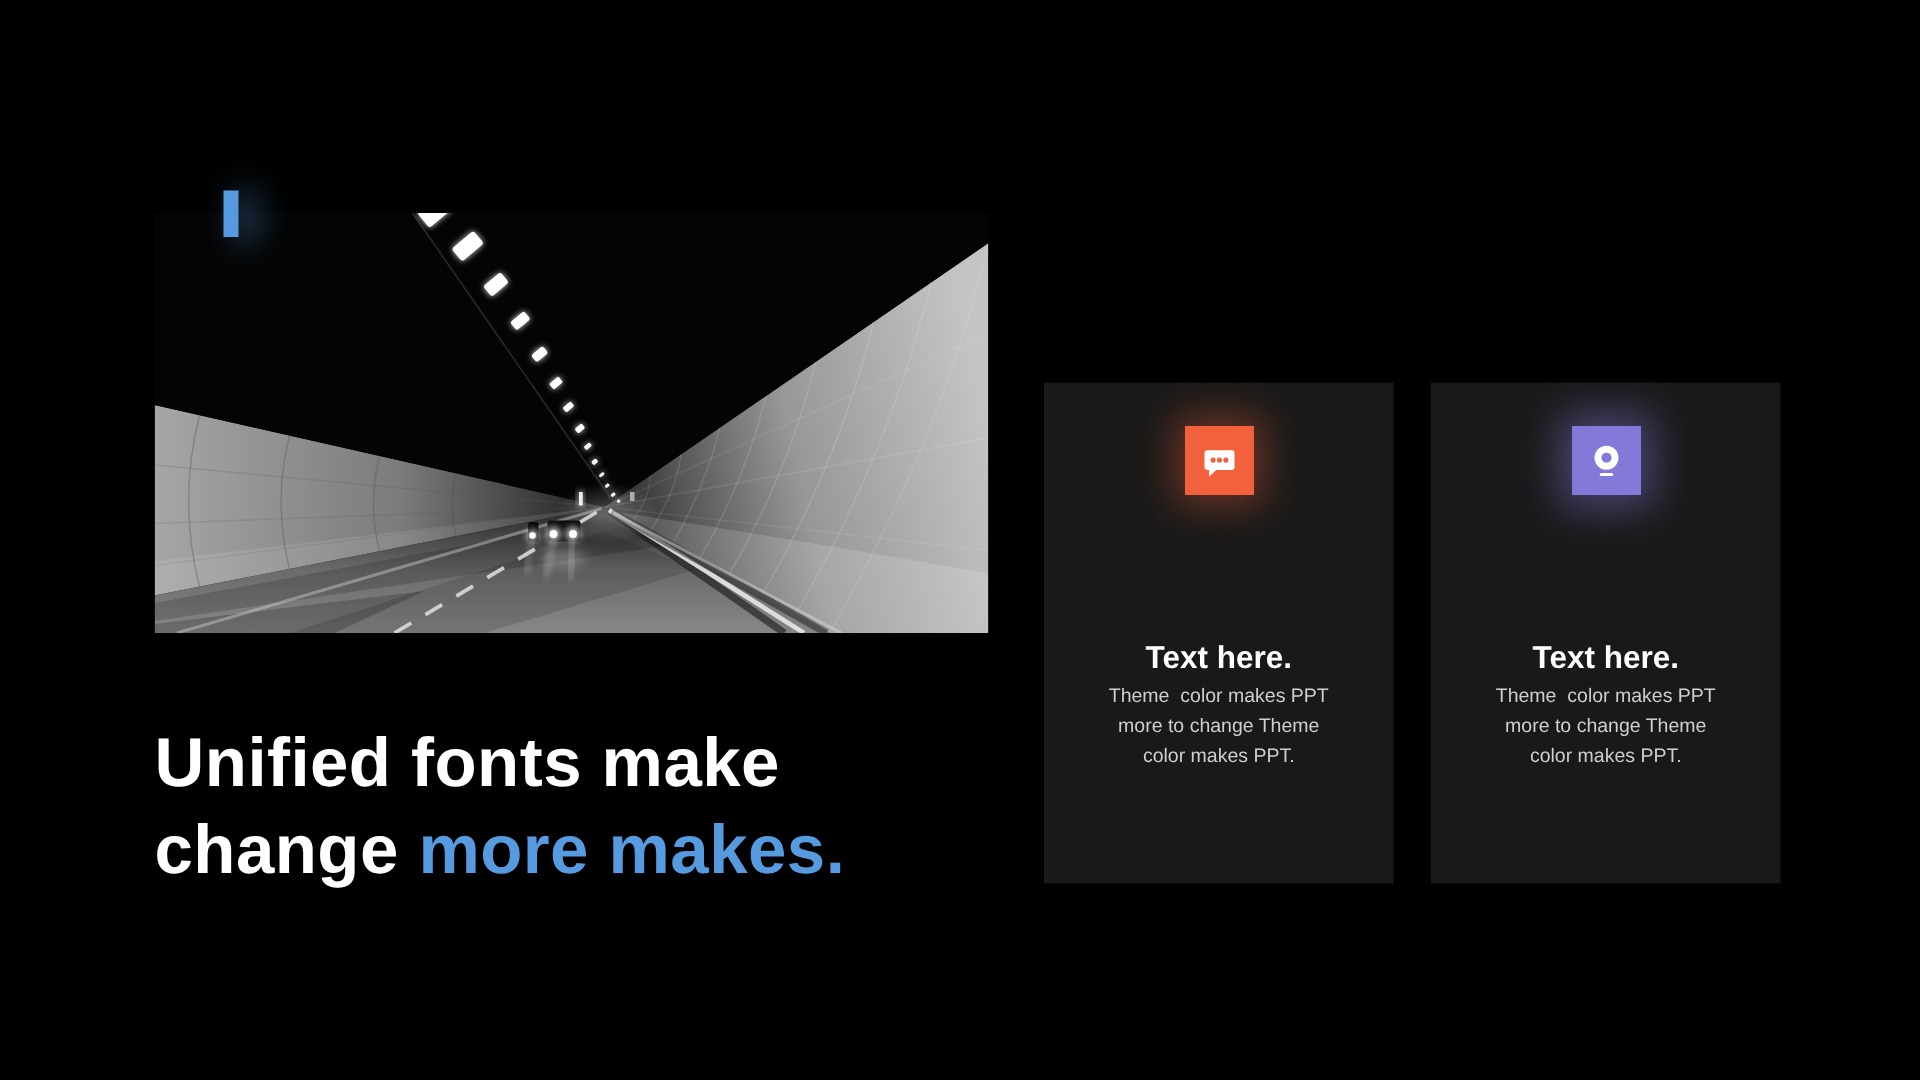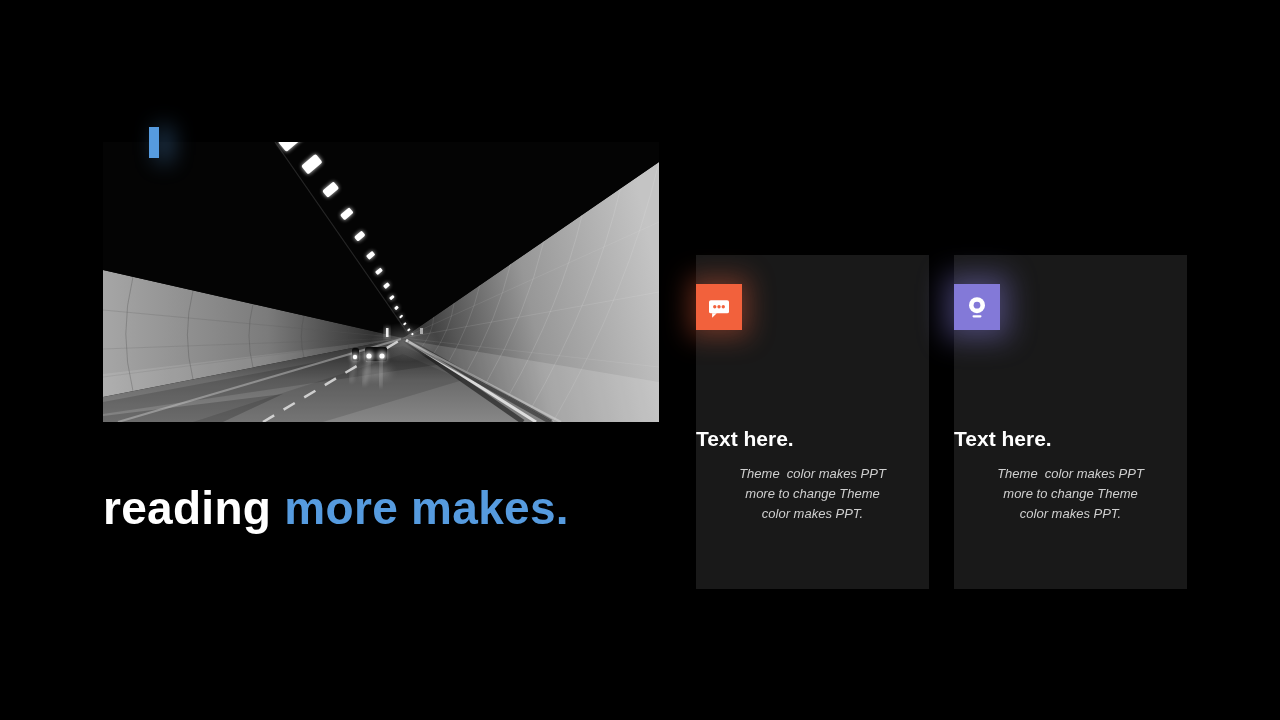--- a/index.html
+++ b/index.html
@@ -21,39 +21,38 @@
   .heading{
     position:absolute;left:103px;top:479px;width:560px;
     font-size:46px;font-weight:700;line-height:58px;letter-spacing:.3px;
     color:var(--heading-white,#fff);
   }
   .heading .accent{color:var(--accent-blue,#569bdf);}
   
   .card{
     position:absolute;top:255px;width:233px;height:334px;
     background:var(--card-bg,#191919);
-    display:flex;flex-direction:column;
+    display:flex;flex-direction:column;align-items:center;
   }
   .card.c1{left:696px;}
   .card.c2{left:954px;}
   .icon-box{
     width:46px;height:46px;margin-top:29px;flex:0 0 auto;
     display:flex;align-items:center;justify-content:center;
   }
   .icon-box.orange{background:var(--icon-orange,#f2613c);box-shadow:0 0 26px 7px rgba(242,97,60,.38);}
   .icon-box.purple{background:var(--icon-purple,#8379d8);box-shadow:0 0 28px 9px rgba(131,121,216,.45);}
   .icon-box svg{width:30px;height:30px;display:block;}
   .card-title{
     margin-top:97px;font-size:21px;font-weight:700;
     color:var(--card-title-color,#fff);
   }
   .card-body{
-    margin-top:13px;font-size:13px;line-height:20px;text-align:center;
+    margin-top:3px;font-size:13px;line-height:20px;text-align:center;
     color:var(--card-body-color,#cfcfcf);
-    font-style:italic;
   }
   .card-body div{white-space:pre-wrap;}
 </style>
 </head>
 <body>
 
 <div class="slide">
 
   <div class="photo">
     <svg viewBox="0 0 556 280" preserveAspectRatio="none">
@@ -198,21 +197,22 @@
         <path d="M266,217 L261,243" stroke="#ffffff" stroke-width="3" opacity="0.28" filter="url(#blur2)"></path>
         <path d="M279,217 L277,245" stroke="#ffffff" stroke-width="3" opacity="0.28" filter="url(#blur2)"></path>
         <path d="M252,217 L248,240" stroke="#ffffff" stroke-width="2.5" opacity="0.3" filter="url(#blur2)"></path>
       </g>
     </svg>
   </div>
 
   <div class="accent-bar"></div>
 
   <div class="heading">
-    <div><span>reading </span><span class="accent">more makes.</span></div>
+    <div><span>Unified fonts make</span></div>
+    <div><span>change </span><span class="accent">more makes.</span></div>
   </div>
 
   <div class="card c1">
     <div class="icon-box orange">
       <svg viewBox="0 0 24 24">
         <rect x="4" y="6.5" width="16" height="10.5" rx="1.5" fill="#ffffff"></rect>
         <polygon points="6.5,17 6.5,20.6 10.2,17" fill="#ffffff"></polygon>
         <circle cx="8.6" cy="11.8" r="1.35" fill="var(--icon-orange,#f2613c)"></circle>
         <circle cx="12" cy="11.8" r="1.35" fill="var(--icon-orange,#f2613c)"></circle>
         <circle cx="15.4" cy="11.8" r="1.35" fill="var(--icon-orange,#f2613c)"></circle>

